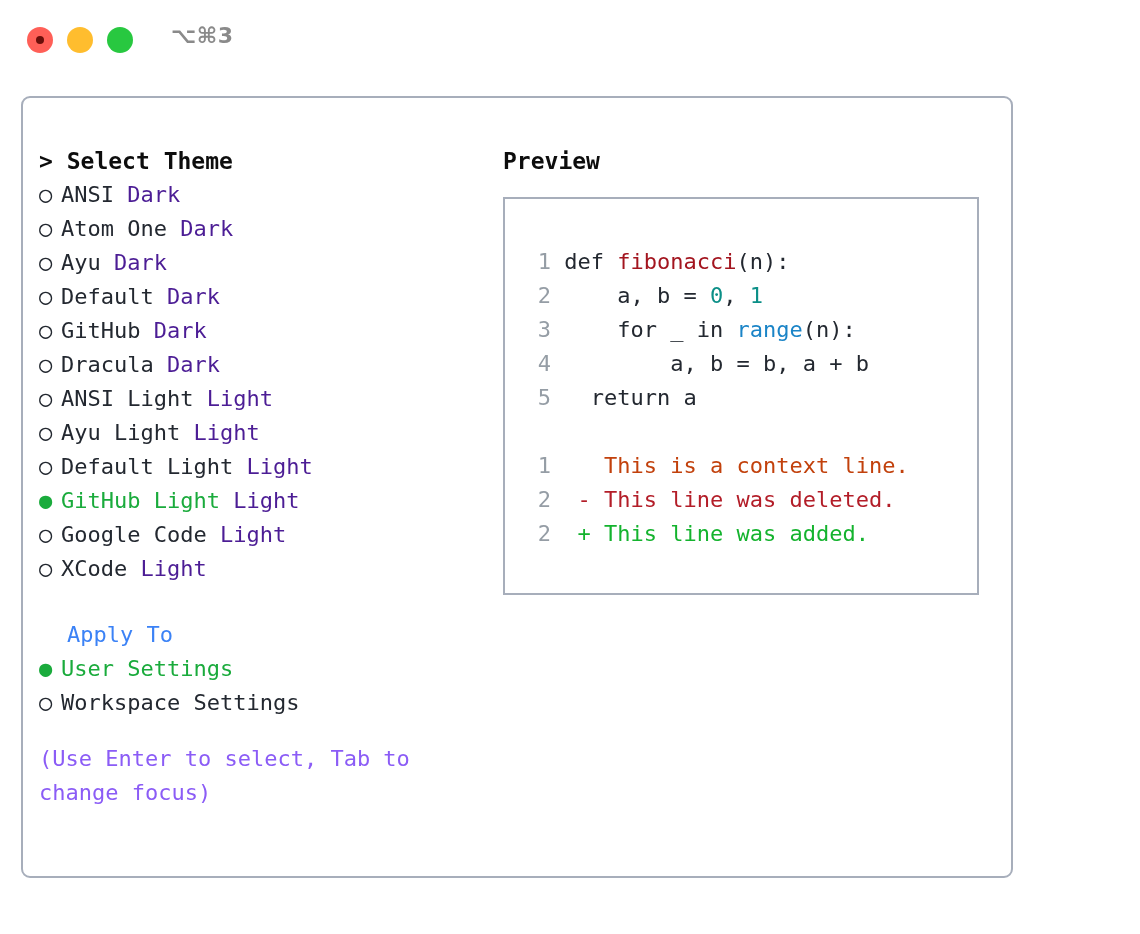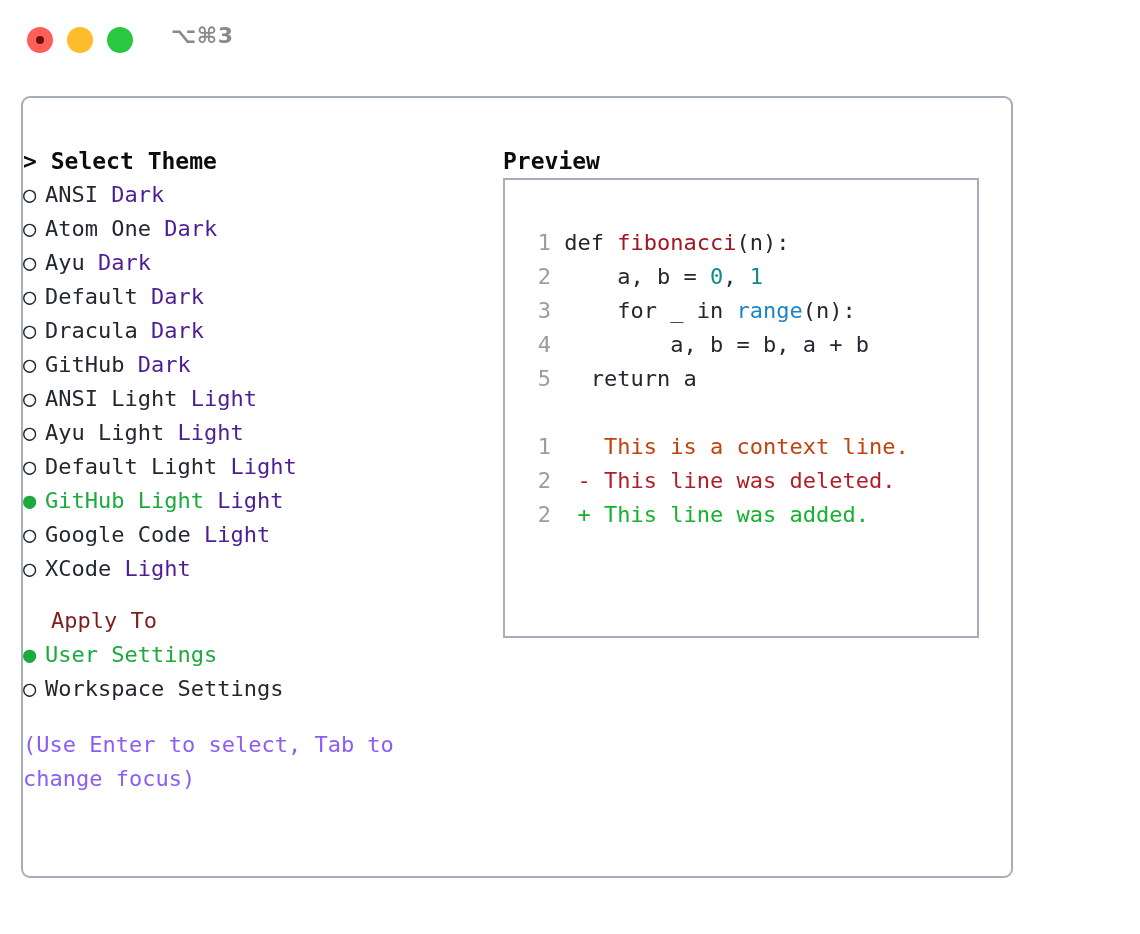--- a/index.html
+++ b/index.html
@@ -71,21 +71,21 @@
     height: 782px;
     box-sizing: border-box;
     border: 2px solid #a7aebb;
     border-radius: 9px;
     background: #ffffff;
   }
 
   
   #left-col {
     position: absolute;
-    left: 0;
+    left: 16px;
     top: 46px;
     width: 440px;
   }
 
   .section-header {
     font-size: 23px;
     font-weight: bold;
     color: #0d0d0d;
     line-height: 34px;
     white-space: pre;
@@ -107,24 +107,24 @@
     color: #232830;
   }
   .opt-row.selected .opt-bullet { color: #1aab3c; }
   .opt-row.selected .opt-label  { color: #1aab3c; }
   .opt-label { color: #232830; text-align: center; }
   .opt-kind  { color: #4c1d95; }
 
   #apply-header {
     font-size: 22px;
     line-height: 34px;
-    color: #7f1d1d;
+    color: #3b82f6;
     white-space: pre;
     padding-left: 28px;
-    margin-top: 18px;
+    margin-top: 32px;
   }
 
   #hint {
     margin-top: 22px;
     font-size: 22px;
     line-height: 34px;
     color: #8b5cf6;
     width: 400px;
     white-space: pre-wrap;
   }
@@ -137,22 +137,23 @@
     width: 480px;
   }
   #preview-title {
     font-size: 23px;
     font-weight: bold;
     color: #0d0d0d;
     line-height: 34px;
     white-space: pre;
   }
   #preview-box {
+    margin-top: 19px;
     width: 476px;
-    height: 460px;
+    height: 398px;
     box-sizing: border-box;
     border: 2px solid #a7aebb;
     background: #ffffff;
     padding: 46px 0 0 0;
   }
   .code-line {
     font-size: 22px;
     line-height: 34px;
     white-space: pre;
     padding-left: 20px;
@@ -189,22 +190,22 @@
 
     <div id="left-col">
 
       <div class="section-header"><span class="marker">&gt; </span><span>Select Theme</span></div>
 
       <div class="opt-list" id="theme-items">
           <div class="opt-row"><span class="opt-bullet">○ </span><span class="opt-label">ANSI</span><span class="opt-kind"> Dark</span></div>
           <div class="opt-row"><span class="opt-bullet">○ </span><span class="opt-label">Atom One</span><span class="opt-kind"> Dark</span></div>
           <div class="opt-row"><span class="opt-bullet">○ </span><span class="opt-label">Ayu</span><span class="opt-kind"> Dark</span></div>
           <div class="opt-row"><span class="opt-bullet">○ </span><span class="opt-label">Default</span><span class="opt-kind"> Dark</span></div>
+          <div class="opt-row"><span class="opt-bullet">○ </span><span class="opt-label">GitHub</span><span class="opt-kind"> Dark</span></div>
           <div class="opt-row"><span class="opt-bullet">○ </span><span class="opt-label">Dracula</span><span class="opt-kind"> Dark</span></div>
-          <div class="opt-row"><span class="opt-bullet">○ </span><span class="opt-label">GitHub</span><span class="opt-kind"> Dark</span></div>
           <div class="opt-row"><span class="opt-bullet">○ </span><span class="opt-label">ANSI Light</span><span class="opt-kind"> Light</span></div>
           <div class="opt-row"><span class="opt-bullet">○ </span><span class="opt-label">Ayu Light</span><span class="opt-kind"> Light</span></div>
           <div class="opt-row"><span class="opt-bullet">○ </span><span class="opt-label">Default Light</span><span class="opt-kind"> Light</span></div>
           <div class="opt-row selected"><span class="opt-bullet">● </span><span class="opt-label">GitHub Light</span><span class="opt-kind"> Light</span></div>
           <div class="opt-row"><span class="opt-bullet">○ </span><span class="opt-label">Google Code</span><span class="opt-kind"> Light</span></div>
           <div class="opt-row"><span class="opt-bullet">○ </span><span class="opt-label">XCode</span><span class="opt-kind"> Light</span></div>
         </div>
 
       <div id="apply-header">Apply To</div>
 

